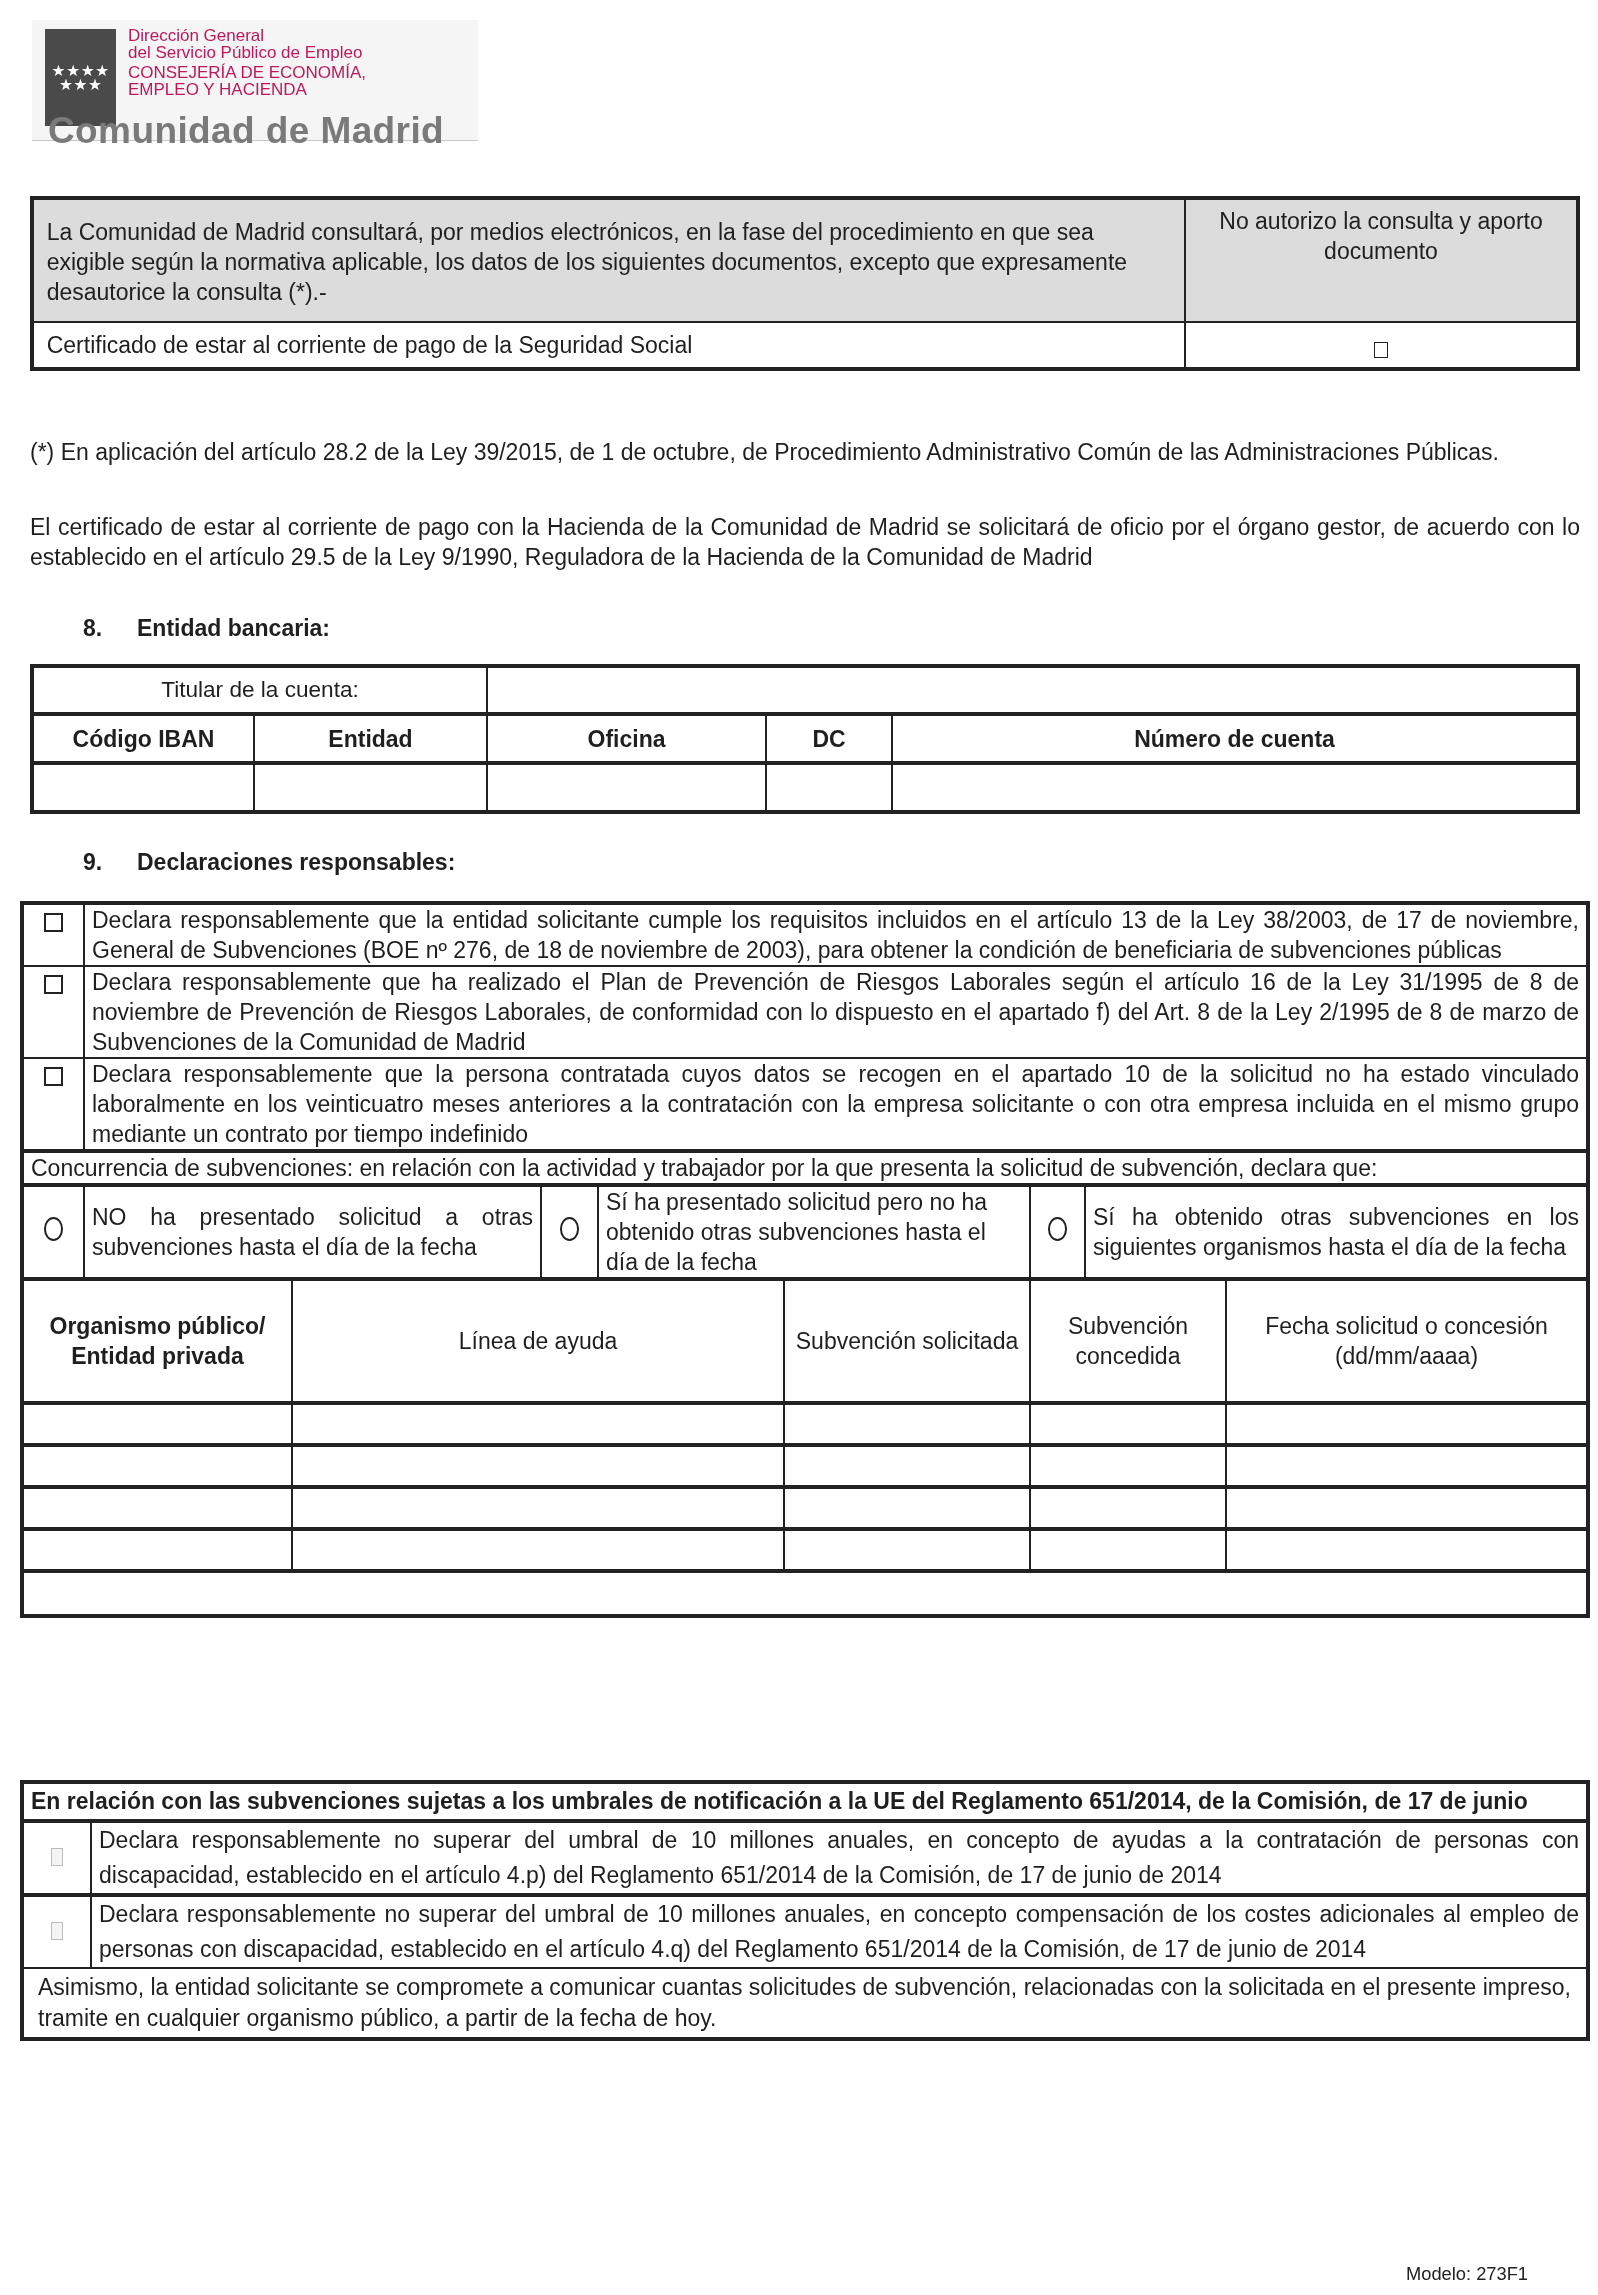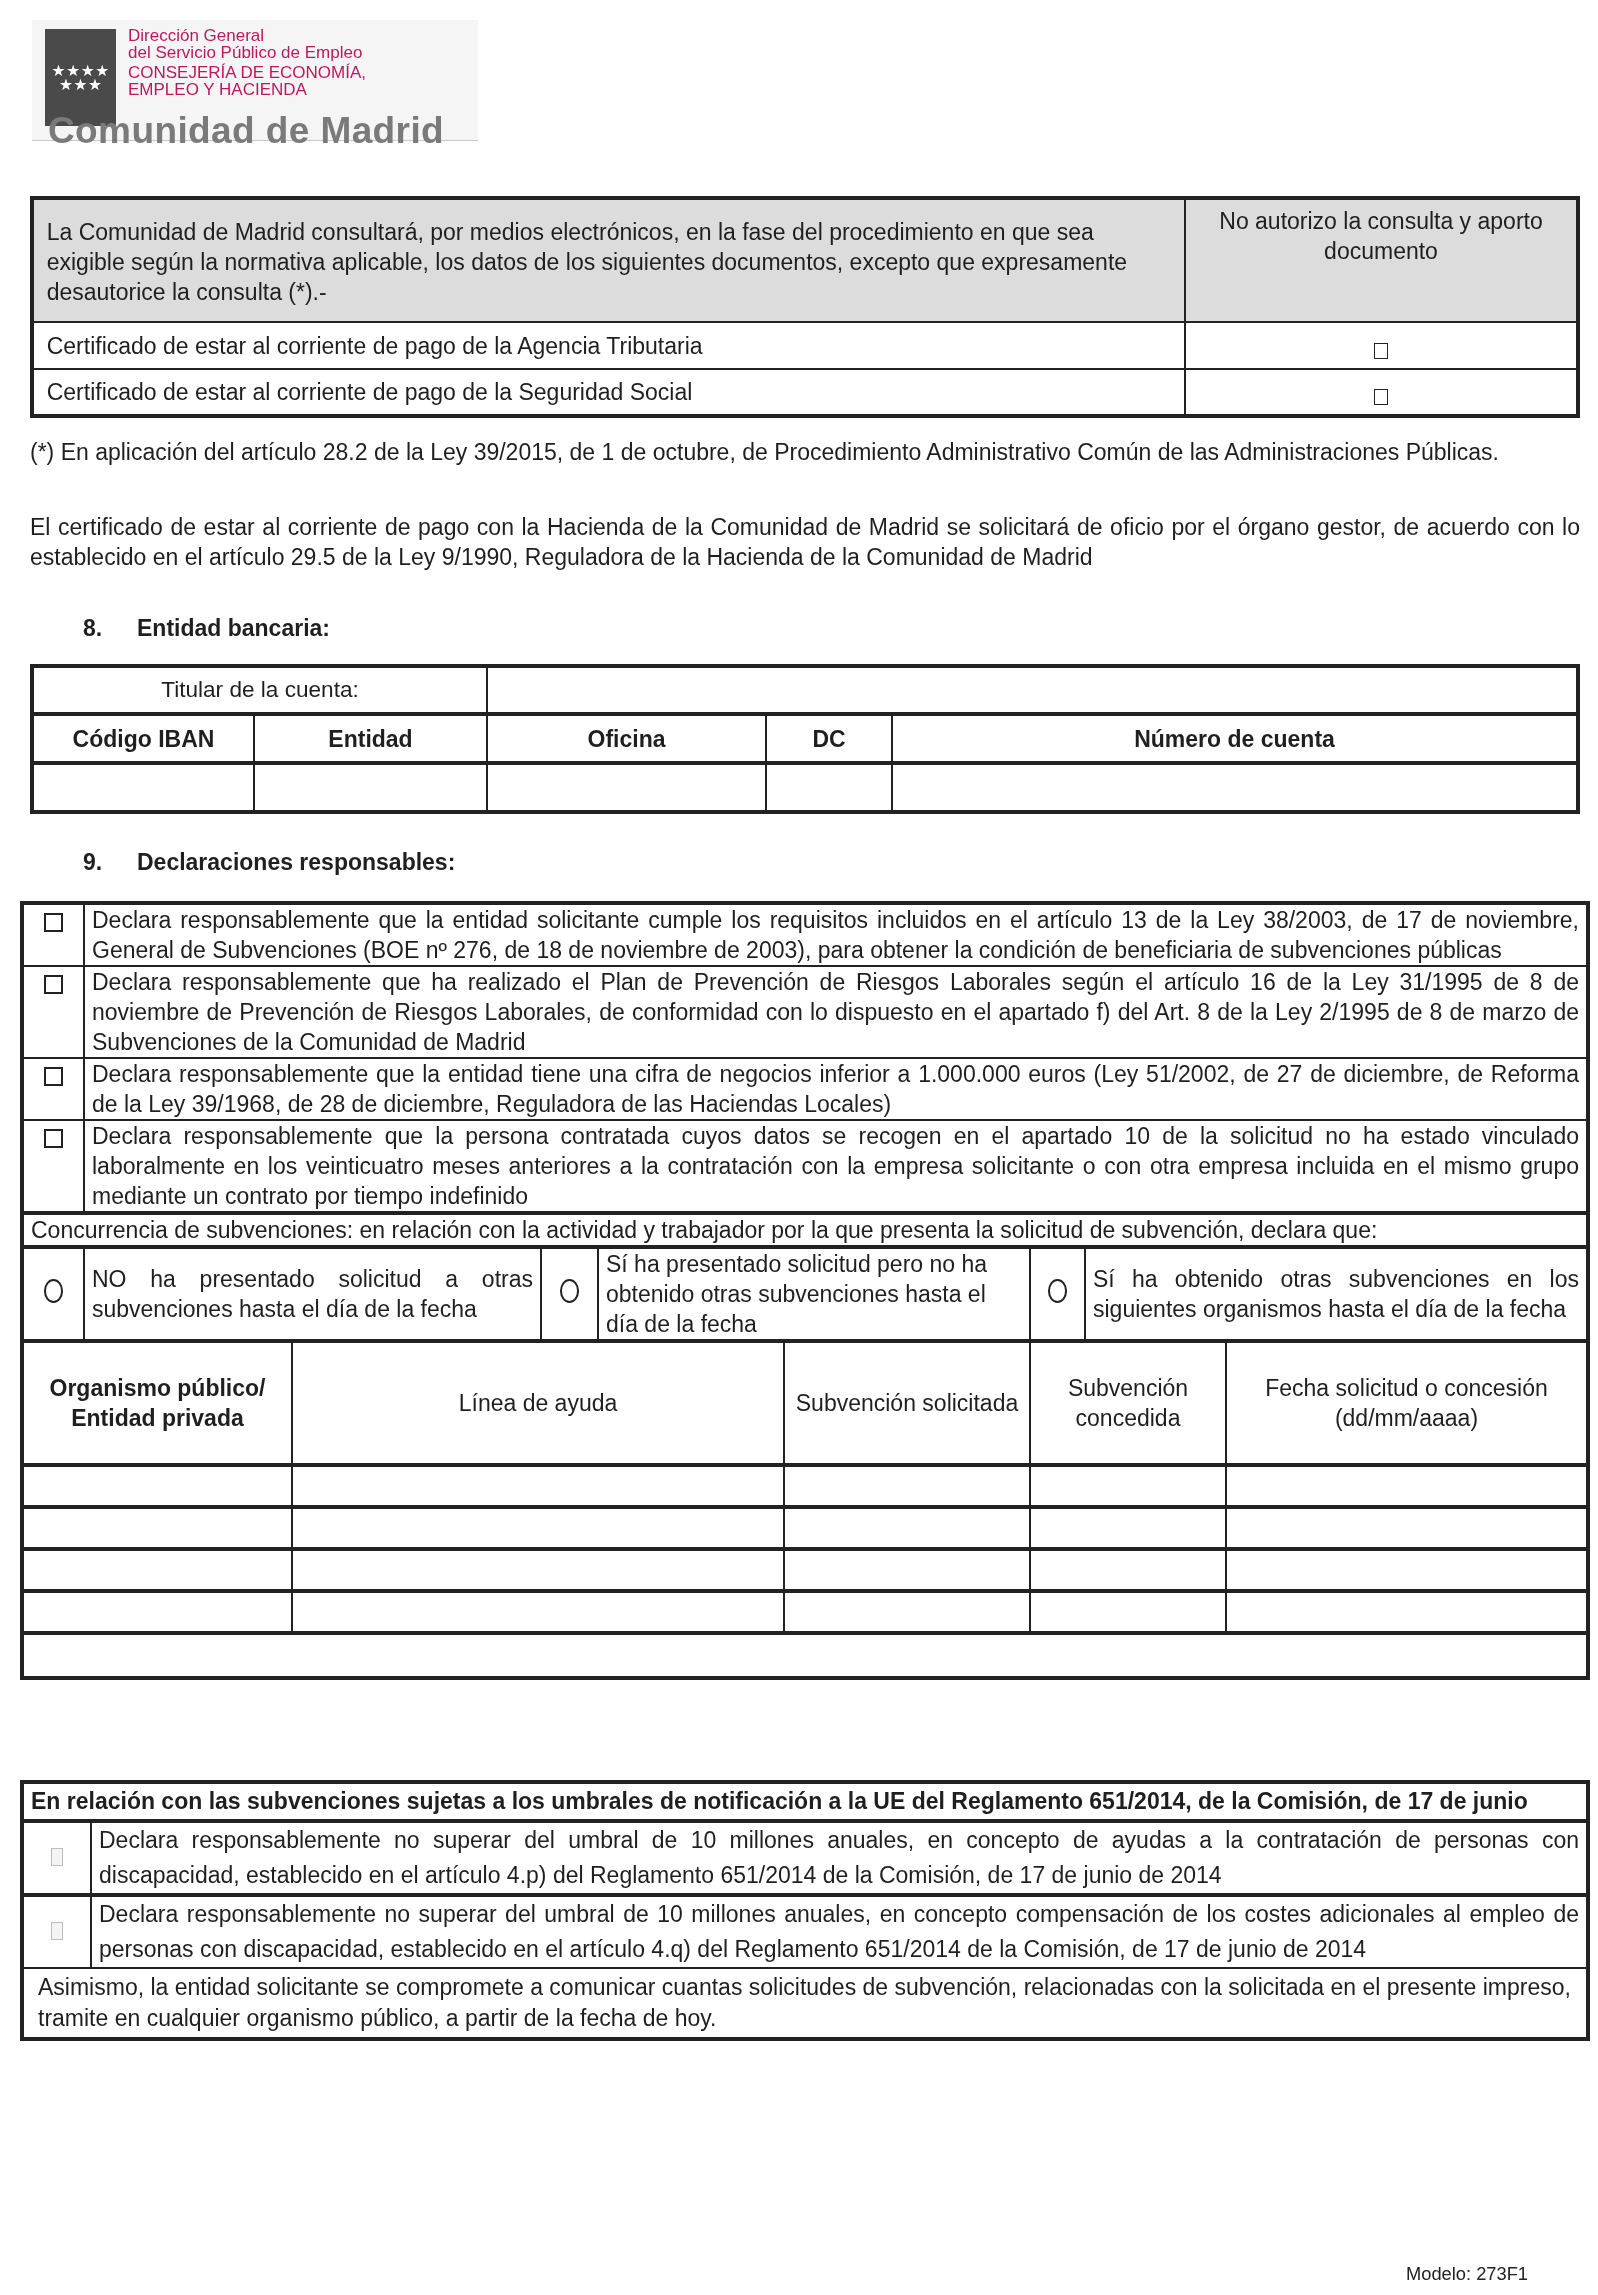--- a/index.html
+++ b/index.html
@@ -72,24 +72,20 @@
   <colgroup>
       <col style="width:1153px">
       <col>
     </colgroup>
   <tbody>
       <tr>
     <td class="hdr hdr-left">La Comunidad de Madrid consultará, por medios electrónicos, en la fase del procedimiento en que sea exigible según la normativa aplicable, los datos de los siguientes documentos, excepto que expresamente desautorice la consulta (*).-</td>
     <td class="hdr hdr-right">No autorizo la consulta y aporto documento</td>
   </tr>
   <tr class="row">
-    <td>Certificado de estar al corriente de pago de la Agencia Tributaria</td>
-    <td class="cbx"><span class="chk"></span></td>
-  </tr>
-  <tr class="row">
     <td>Certificado de estar al corriente de pago de la Seguridad Social</td>
     <td class="cbx"><span class="chk"></span></td>
   </tr>
 </tbody>
   </table>
 
 <div class="abs para" style="top:437px;">(*) En aplicación del artículo 28.2 de la Ley 39/2015, de 1 de octubre, de Procedimiento Administrativo Común de las Administraciones Públicas.</div>
 <div class="abs para" style="top:512px;">El certificado de estar al corriente de pago con la Hacienda de la Comunidad de Madrid se solicitará de oficio por el órgano gestor, de acuerdo con lo establecido en el artículo 29.5 de la Ley 9/1990, Reguladora de la Hacienda de la Comunidad de Madrid</div>
 
 <div class="abs section" style="left:83px; top:613px;">
@@ -147,24 +143,20 @@
       <tr>
     <td class="cb"><span class="sq"></span></td>
     <td colspan="9">Declara responsablemente que la entidad solicitante cumple los requisitos incluidos en el artículo 13 de la Ley 38/2003, de 17 de noviembre, General de Subvenciones (BOE nº 276, de 18 de noviembre de 2003), para obtener la condición de beneficiaria de subvenciones públicas</td>
   </tr>
   <tr>
     <td class="cb"><span class="sq"></span></td>
     <td colspan="9">Declara responsablemente que ha realizado el Plan de Prevención de Riesgos Laborales según el artículo 16 de la Ley 31/1995 de 8 de noviembre de Prevención de Riesgos Laborales, de conformidad con lo dispuesto en el apartado f) del Art. 8 de la Ley 2/1995 de 8 de marzo de Subvenciones de la Comunidad de Madrid</td>
   </tr>
   <tr>
     <td class="cb"><span class="sq"></span></td>
-    <td colspan="9">Declara responsablemente que la entidad tiene una cifra de negocios inferior a 1.000.000 euros (Ley 51/2002, de 27 de diciembre, de Reforma de la Ley 39/1968, de 28 de diciembre, Reguladora de las Haciendas Locales)</td>
-  </tr>
-  <tr>
-    <td class="cb"><span class="sq"></span></td>
     <td colspan="9">Declara  responsablemente que la persona contratada cuyos datos se recogen en el apartado 10 de la solicitud no ha estado vinculado laboralmente en los veinticuatro meses anteriores a la contratación con la empresa solicitante o con otra empresa incluida en el mismo grupo mediante un contrato por tiempo indefinido</td>
   </tr>
   <tr>
     <td colspan="10" style="text-align:left; border-top:4.2px solid #222;">Concurrencia de subvenciones: en relación con la actividad y trabajador por la que presenta la solicitud de subvención, declara que:</td>
   </tr>
   <tr style="border-top:4.2px solid #222;">
     <td class="rad"><span class="circ"></span></td>
     <td colspan="2">NO ha presentado solicitud a otras subvenciones hasta el día de la fecha</td>
     <td class="rad"><span class="circ"></span></td>
     <td colspan="3" style="text-align:left;">Sí ha presentado solicitud pero no ha obtenido otras subvenciones hasta el día de la fecha</td>

